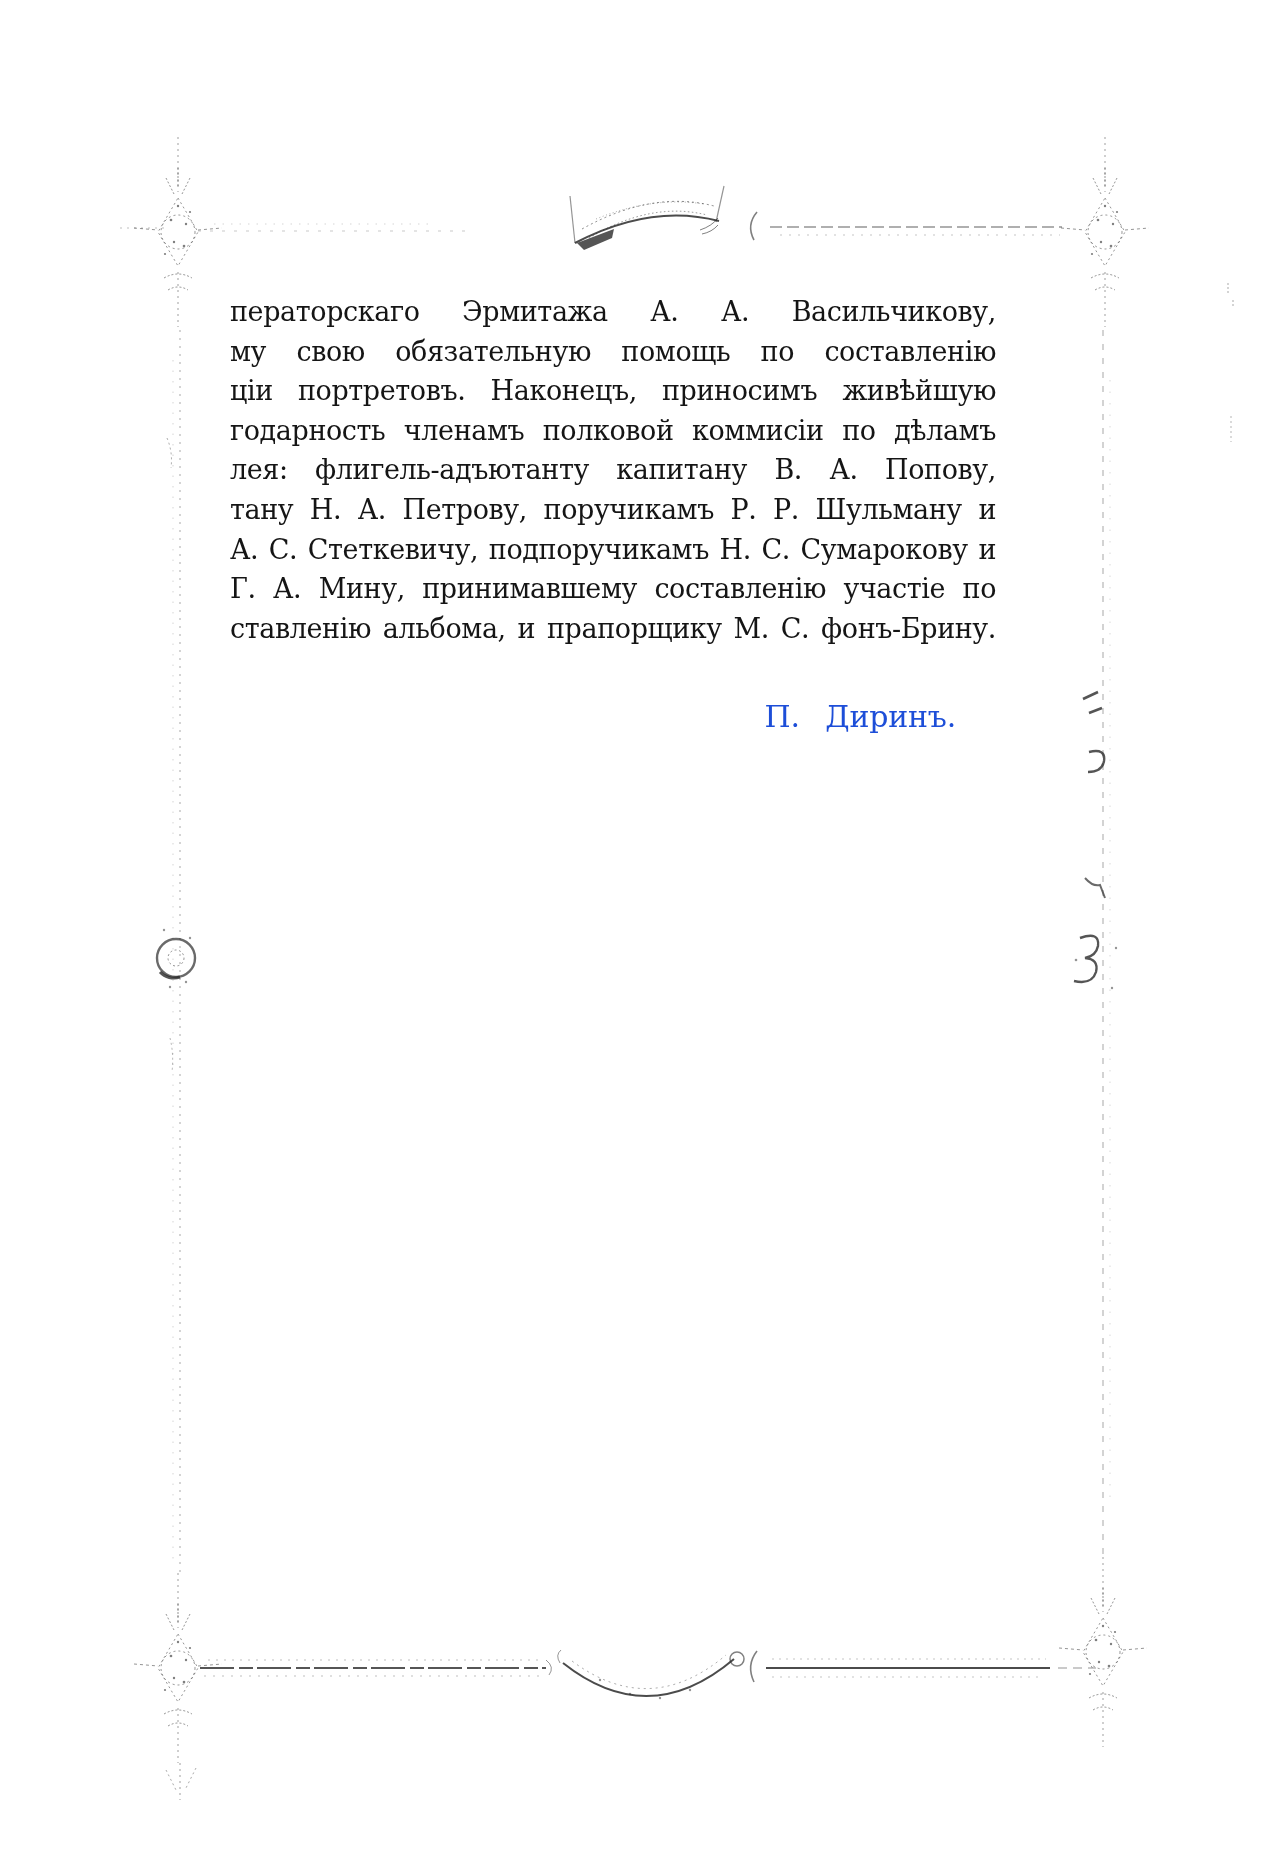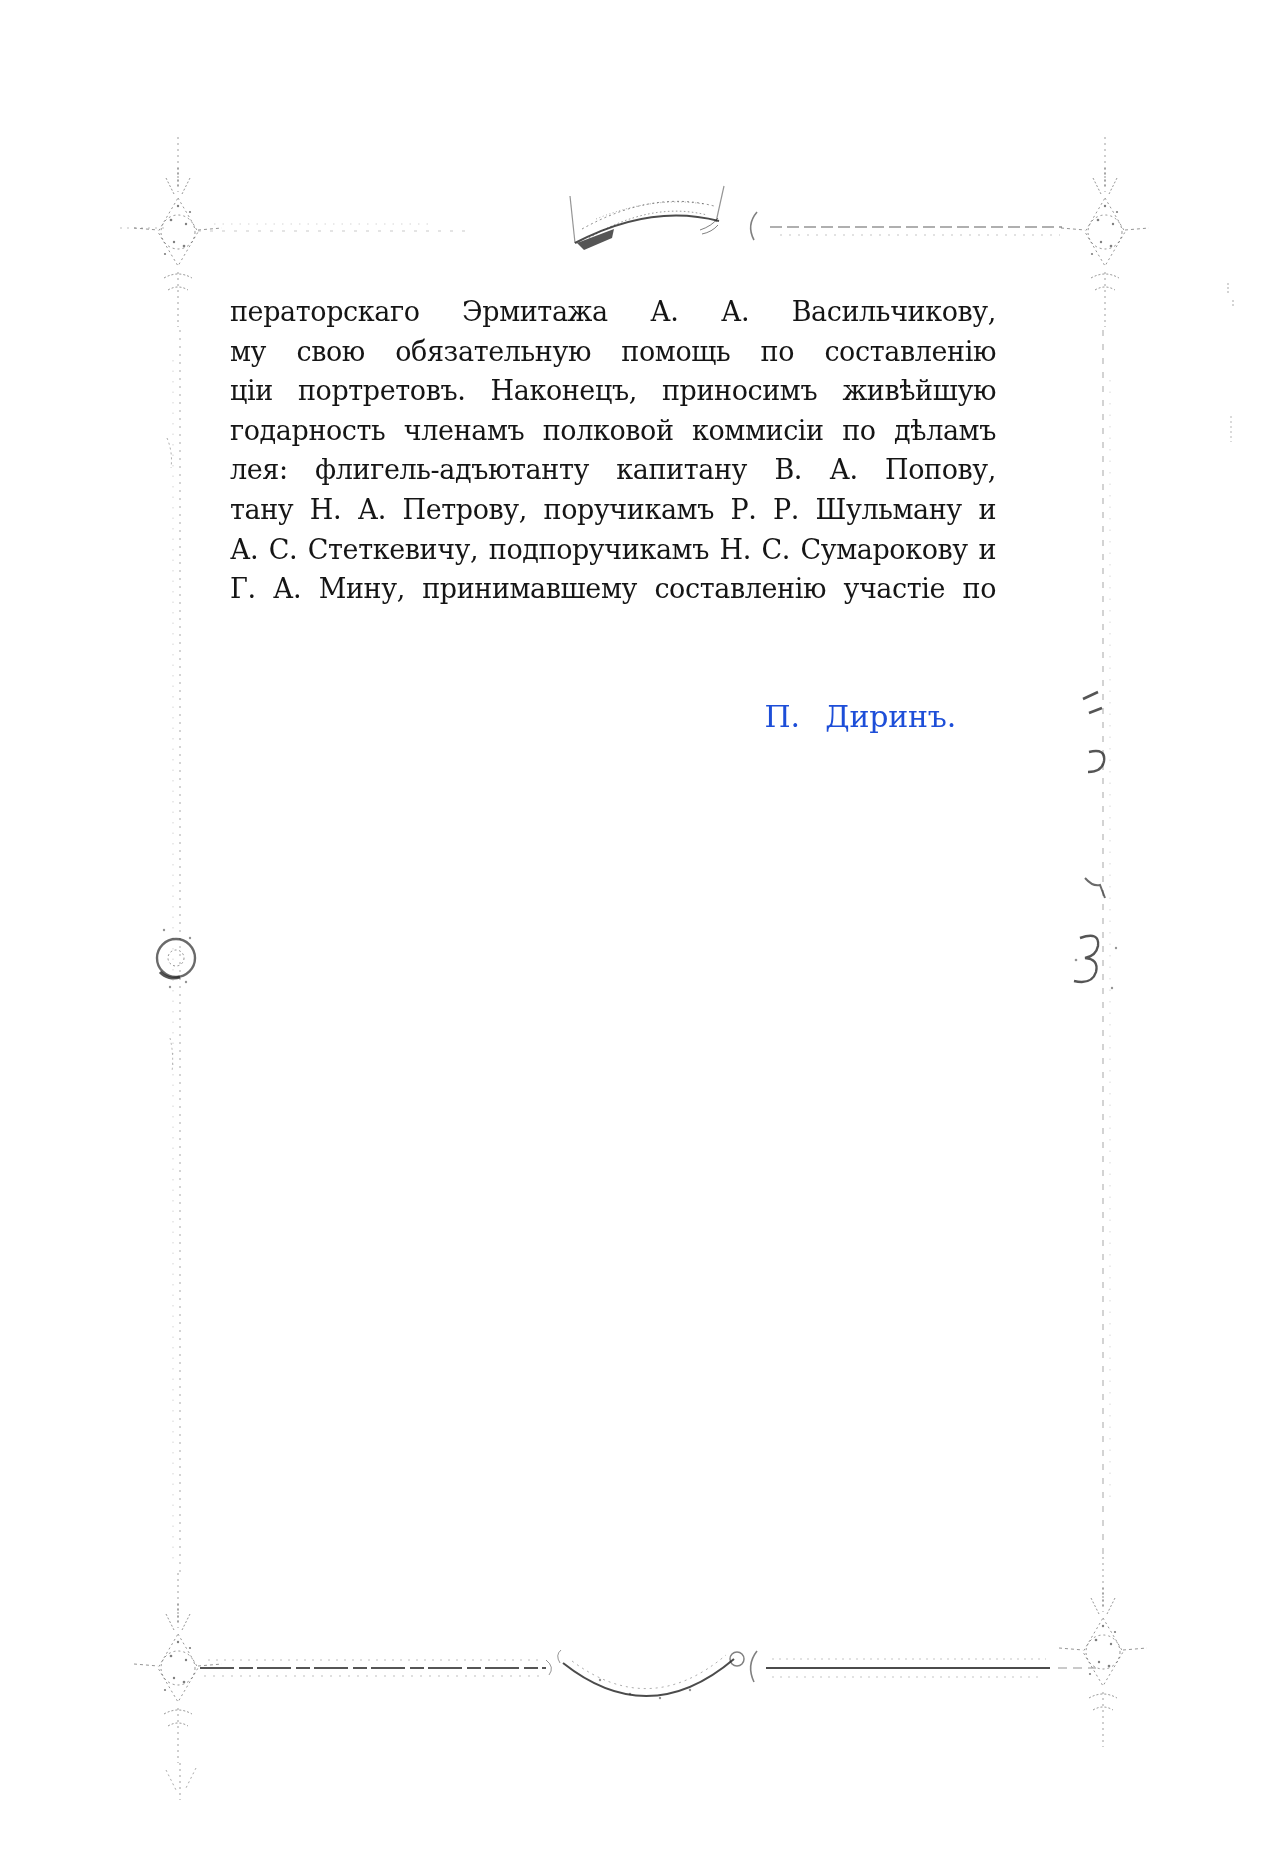--- a/index.html
+++ b/index.html
@@ -152,17 +152,18 @@
 
   <main class="text-block">
     <div class="line">ператорскаго Эрмитажа А. А. Васильчикову, оказавше-</div>
     <div class="line">му свою обязательную помощь по составленію коллек-</div>
     <div class="line">ціи портретовъ. Наконецъ, приносимъ живѣйшую бла-</div>
     <div class="line">годарность членамъ полковой коммисіи по дѣламъ юби-</div>
     <div class="line">лея: флигель-адъютанту капитану В. А. Попову, капи-</div>
     <div class="line">тану Н. А. Петрову, поручикамъ Р. Р. Шульману и</div>
     <div class="line">А. С. Стеткевичу, подпоручикамъ Н. С. Сумарокову и</div>
     <div class="line">Г. А. Мину, принимавшему составленію участіе по со-</div>
+    <div class="line">ставленію альбома, и прапорщику М. С. фонъ-Брину.</div>
   </main>
 
   <div class="signature">П. Диринъ.</div>
 
 </div>
 
 </body></html>

